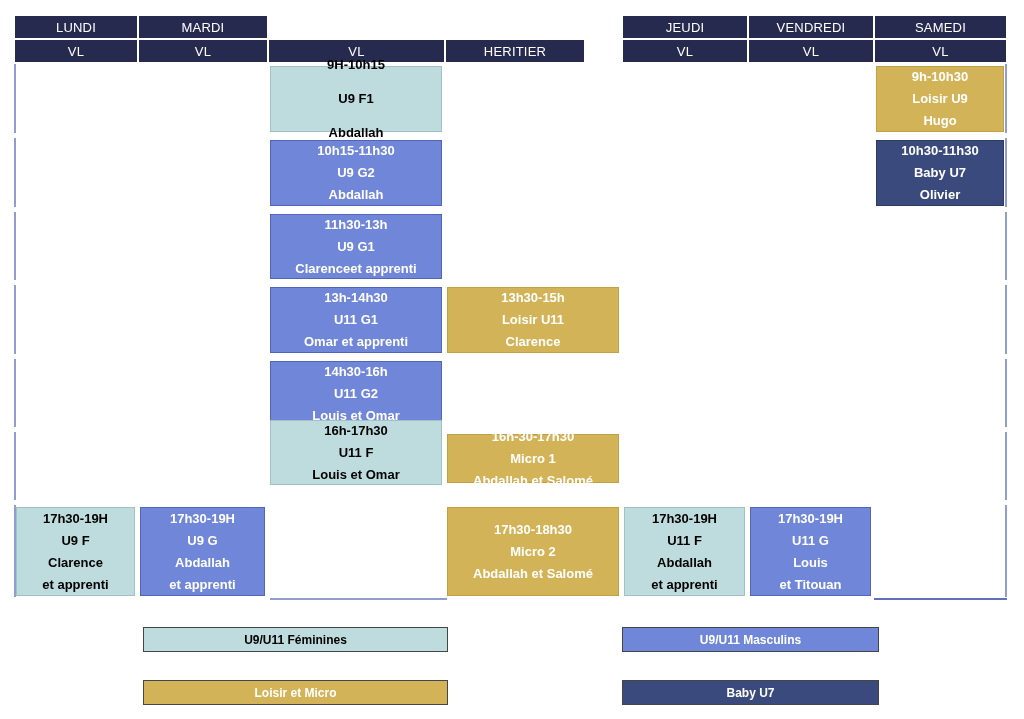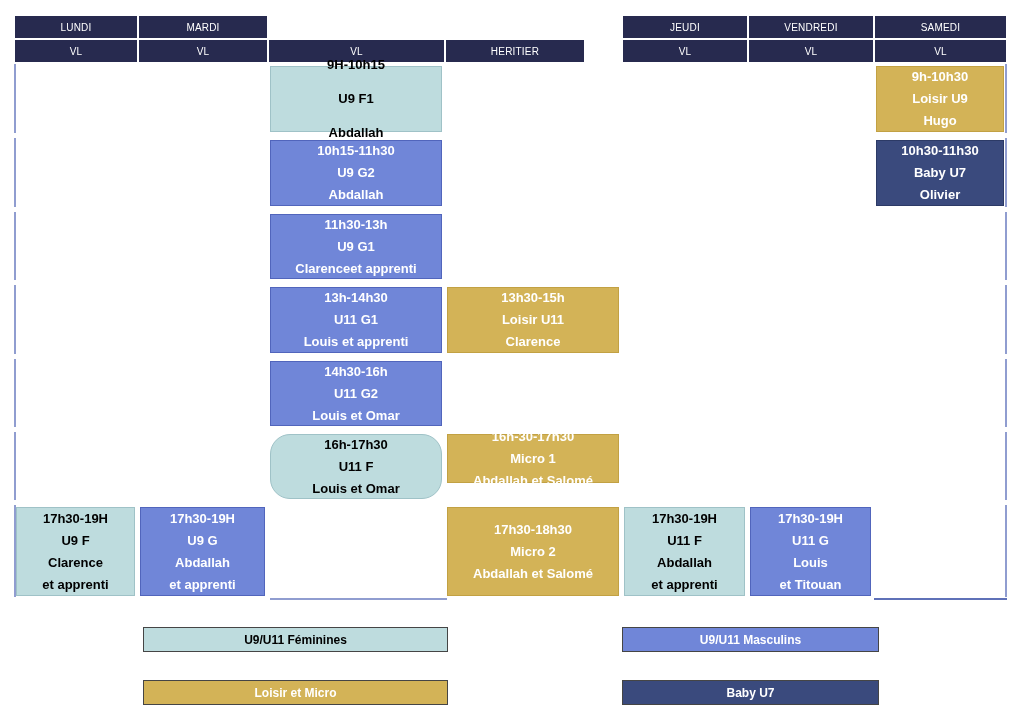--- a/index.html
+++ b/index.html
@@ -4,21 +4,21 @@
 <style>
   html,body{margin:0;padding:0;background:#ffffff;}
   .canvas{
     position:relative;width:1024px;height:719px;background:#ffffff;overflow:hidden;
     font-family:"Liberation Sans", sans-serif;
   }
   
   .hcell{
     position:absolute;height:22px;background:var(--header_bg);color:var(--header_text);
     display:flex;align-items:center;justify-content:center;
-    font-size:10px;letter-spacing:.2px;
+    font-size:13px;letter-spacing:.2px;
   }
   
   .event{
     position:absolute;display:flex;flex-direction:column;justify-content:center;
     align-items:center;text-align:center;font-weight:bold;font-size:13px;line-height:22px;
     box-sizing:border-box;
   }
   .cat-feminines{background:var(--feminines);color:var(--text_dark);border:1px solid var(--feminines_border);}
   .cat-masculins{background:var(--masculins);color:var(--text_light);border:1px solid var(--masculins_border);}
   .cat-loisir{background:var(--loisir);color:var(--text_light);border:1px solid var(--loisir_border);}
@@ -75,33 +75,33 @@
         <div class="ln">Olivier</div>
       </div>
       <div class="event cat-masculins" style="left: 270px; width: 172px; top: 214px; height: 65px;">
         <div class="ln">11h30-13h</div>
         <div class="ln">U9 G1</div>
         <div class="ln">Clarenceet apprenti</div>
       </div>
       <div class="event cat-masculins" style="left: 270px; width: 172px; top: 287px; height: 66px;">
         <div class="ln">13h-14h30</div>
         <div class="ln">U11 G1</div>
-        <div class="ln">Louis et apprenti</div>
+        <div class="ln">Omar et apprenti</div>
       </div>
       <div class="event cat-loisir" style="left: 447px; width: 172px; top: 287px; height: 66px;">
         <div class="ln">13h30-15h</div>
         <div class="ln">Loisir U11</div>
         <div class="ln">Clarence</div>
       </div>
       <div class="event cat-masculins" style="left: 270px; width: 172px; top: 361px; height: 65px;">
         <div class="ln">14h30-16h</div>
         <div class="ln">U11 G2</div>
         <div class="ln">Louis et Omar</div>
       </div>
-      <div class="event cat-feminines" style="left: 270px; width: 172px; top: 434px; height: 65px; border-radius: 20px;">
+      <div class="event cat-feminines" style="left: 270px; width: 172px; top: 420px; height: 65px;">
         <div class="ln">16h-17h30</div>
         <div class="ln">U11 F</div>
         <div class="ln">Louis et Omar</div>
       </div>
       <div class="event cat-loisir" style="left: 447px; width: 172px; top: 434px; height: 49px;">
         <div class="ln">16h-30-17h30</div>
         <div class="ln">Micro 1</div>
         <div class="ln">Abdallah et Salomé</div>
       </div>
       <div class="event cat-feminines" style="left: 16px; width: 119px; top: 507px; height: 89px;">

